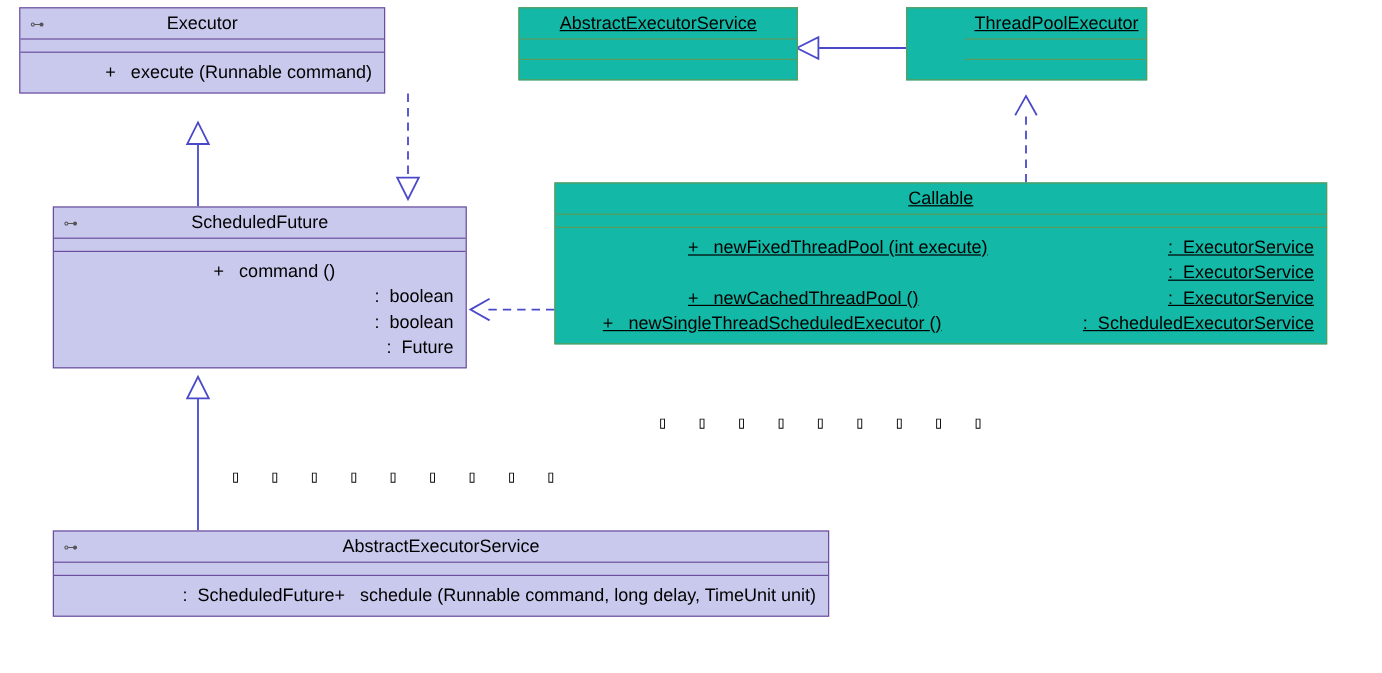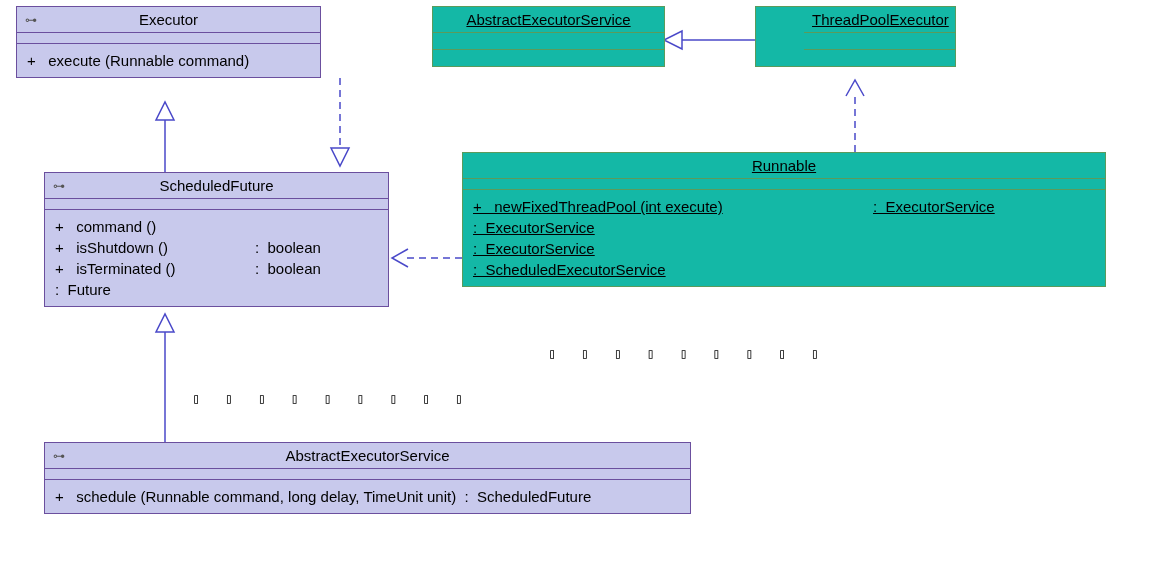--- a/index.html
+++ b/index.html
@@ -34,21 +34,21 @@
     border-bottom: 1.5px solid #6B4F9E;
     min-height: 10px;
   }
   .uml-class.class .uml-attrs { border-bottom-color:#5B9B5B;}
   .uml-ops {
     padding: 6px 10px;
     min-height: 10px;
   }
   .op-row {
     display:flex;
-    justify-content:flex-start;
+    justify-content:flex-end;
     white-space:pre;
     line-height: 1.4;
   }
   .key-icon {
     position:absolute;
     left:8px;
     top:6px;
     font-size:12px;
     color:#555;
   }
@@ -131,46 +131,46 @@
   </div>
 
   <div class="uml-class interface" style="left:44px; top:172px; width:345px;">
     <div class="uml-title">
       <span class="key-icon">⊶</span>
       <span>ScheduledFuture</span>
     </div>
     <div class="uml-attrs"></div>
     <div class="uml-ops">
       <div class="op-row"><span style="width:200px;display:inline-block">+   command ()</span><span></span></div>
-      <div class="op-row"><span style="width:200px;display:inline-block">+   isShutdown ()</span><span>:  boolean</span></div>
-      <div class="op-row"><span style="width:200px;display:inline-block">+   isTerminated ()</span><span>:  boolean</span></div>
+      <div class="op-row"><span>:  boolean</span></div>
+      <div class="op-row"><span>:  boolean</span></div>
       <div class="op-row"><span>:  Future</span></div>
     </div>
   </div>
 
   <div class="uml-class class" style="left:462px; top:152px; width:644px;">
     <div class="uml-title">
-      <span>Runnable</span>
+      <span>Callable</span>
     </div>
     <div class="uml-attrs"></div>
     <div class="uml-ops">
       <div class="op-row"><span style="width:400px;display:inline-block">+   newFixedThreadPool (int execute)</span><span>:  ExecutorService</span></div>
       <div class="op-row"><span>:  ExecutorService</span></div>
-      <div class="op-row"><span>:  ExecutorService</span></div>
-      <div class="op-row"><span>:  ScheduledExecutorService</span></div>
+      <div class="op-row"><span style="width:400px;display:inline-block">+   newCachedThreadPool ()</span><span>:  ExecutorService</span></div>
+      <div class="op-row"><span style="width:400px;display:inline-block">+   newSingleThreadScheduledExecutor ()</span><span>:  ScheduledExecutorService</span></div>
     </div>
   </div>
 
   <div class="uml-class interface" style="left:44px; top:442px; width:647px;">
     <div class="uml-title">
       <span class="key-icon">⊶</span>
       <span>AbstractExecutorService</span>
     </div>
     <div class="uml-attrs"></div>
     <div class="uml-ops">
-      <div class="op-row"><span>+   schedule (Runnable command, long delay, TimeUnit unit)</span><span>  :  ScheduledFuture</span></div>
+      <div class="op-row"><span>  :  ScheduledFuture</span><span>+   schedule (Runnable command, long delay, TimeUnit unit)</span></div>
     </div>
   </div>
 
   <div class="dots" style="left:192px; top:390px;">▯ ▯ ▯ ▯ ▯ ▯ ▯ ▯ ▯</div>
   <div class="dots" style="left:548px; top:345px;">▯ ▯ ▯ ▯ ▯ ▯ ▯ ▯ ▯</div>
 
 </div>
 
 </body></html>

